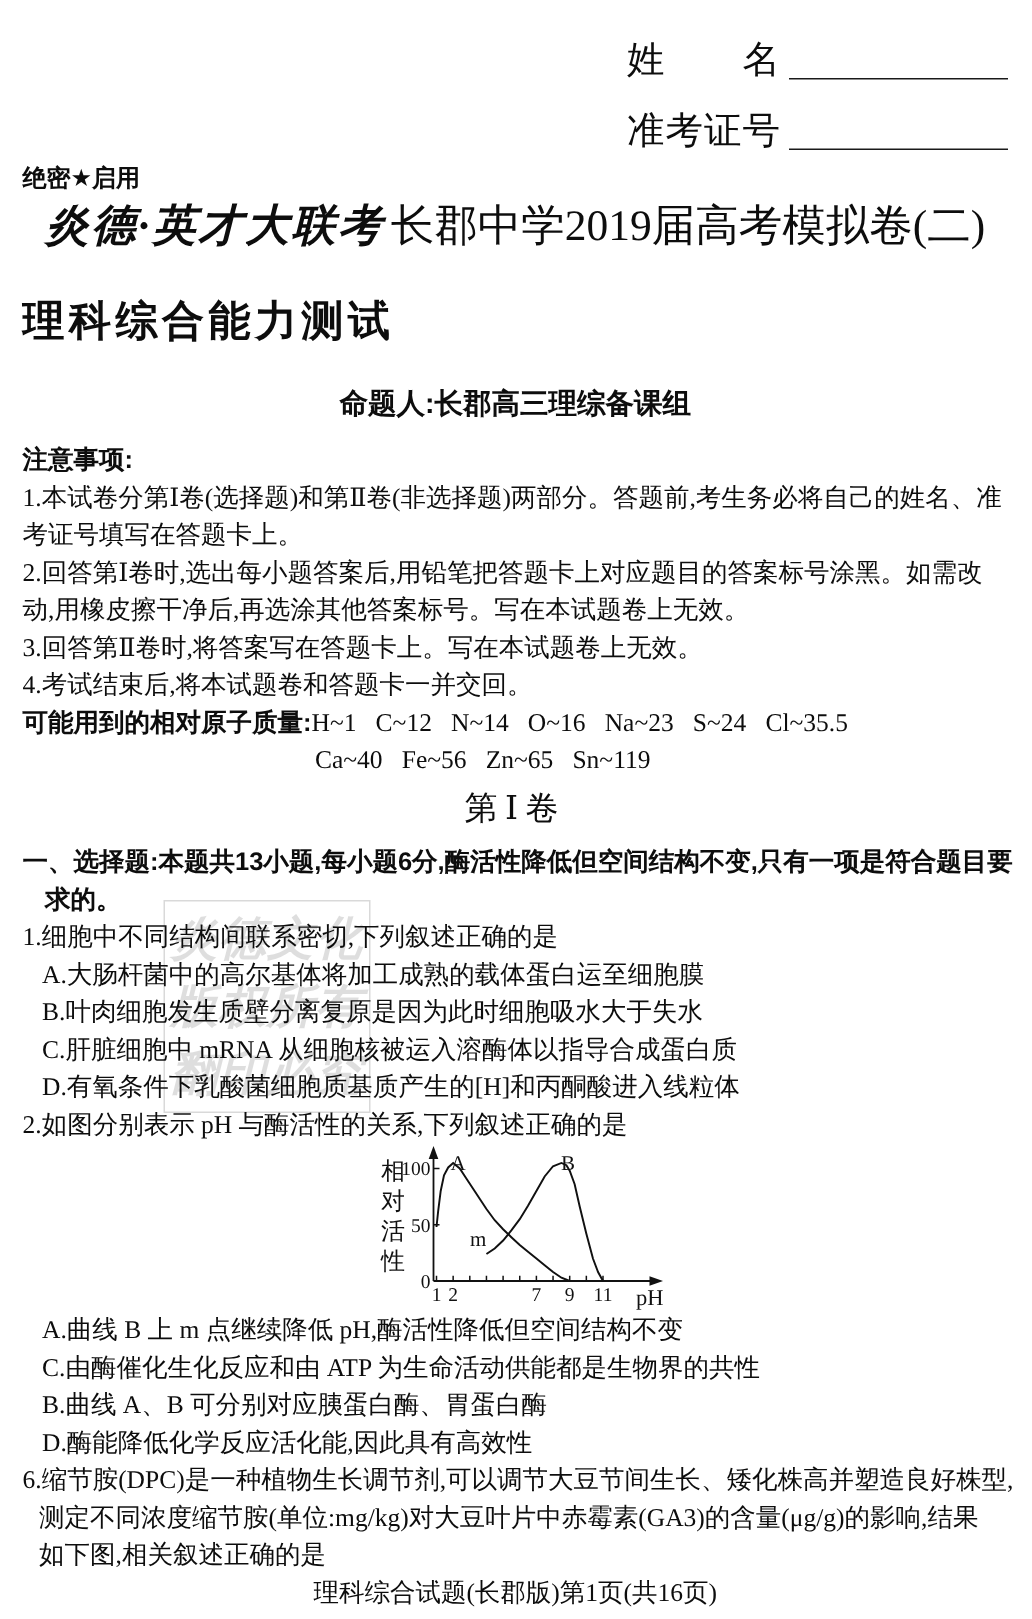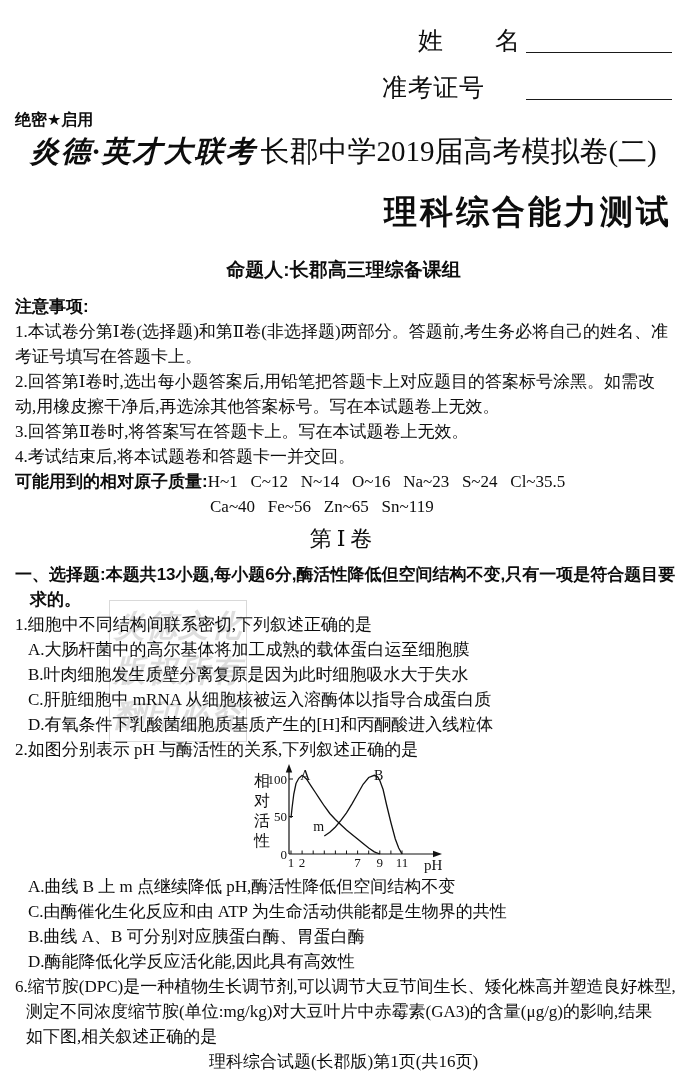--- a/index.html
+++ b/index.html
@@ -6,31 +6,31 @@
   body{
     width:688px;height:1079px;position:relative;overflow:hidden;
     background:#ffffff;color:#0d0d0d;
     font-family:"Liberation Serif","DejaVu Serif",serif;
   }
   .page{position:relative;z-index:1;padding:0 16px 0 15px;margin-top:27px;}
 
   
   .fill-row{display:flex;justify-content:flex-end;align-items:flex-end;font-size:25px;}
   .fill-row.r1{margin-top:18px;height:28px;}
-  .fill-row.r2{margin-top:19px;height:28px;gap:36px;}
+  .fill-row.r2{margin-top:19px;height:28px;}
   .fill-label{display:inline-block;width:102px;line-height:28px;text-align:justify;text-align-last:justify;margin-right:6px;}
   .fill-line{display:inline-block;width:146px;height:1px;border-bottom:1.6px solid #1a1a1a;margin-bottom:2px;}
 
   .secrecy{margin-top:8px;font-family:"Liberation Sans","DejaVu Sans",sans-serif;font-weight:bold;font-size:16px;line-height:19px;}
 
   .series-title{margin-top:2px;text-align:center;font-size:29px;line-height:40px;white-space:nowrap;}
   .series-title .brush{font-weight:bold;font-style:italic;letter-spacing:2px;margin-right:4px;}
 
-  .subject-title{margin-top:26px;text-align:right;font-family:Liberation Mono, monospace;
-    font-weight:bold;font-size:33px;line-height:36px;letter-spacing:3px;}
+  .subject-title{margin-top:26px;text-align:left;font-family:Liberation Serif, serif;
+    font-weight:bold;font-size:28px;line-height:36px;letter-spacing:3px;}
 
   .setter{margin-top:26px;text-align:center;font-family:"Liberation Sans","DejaVu Sans",sans-serif;
     font-weight:bold;font-size:19px;line-height:22px;}
 
   .notice-heading{margin-top:13px;font-family:"Liberation Sans","DejaVu Sans",sans-serif;
     font-weight:bold;font-size:17px;line-height:25px;}
 
   .line{font-size:17px;line-height:25px;white-space:nowrap;}
   .pre{white-space:pre;}
   .atomic{display:flex;}

